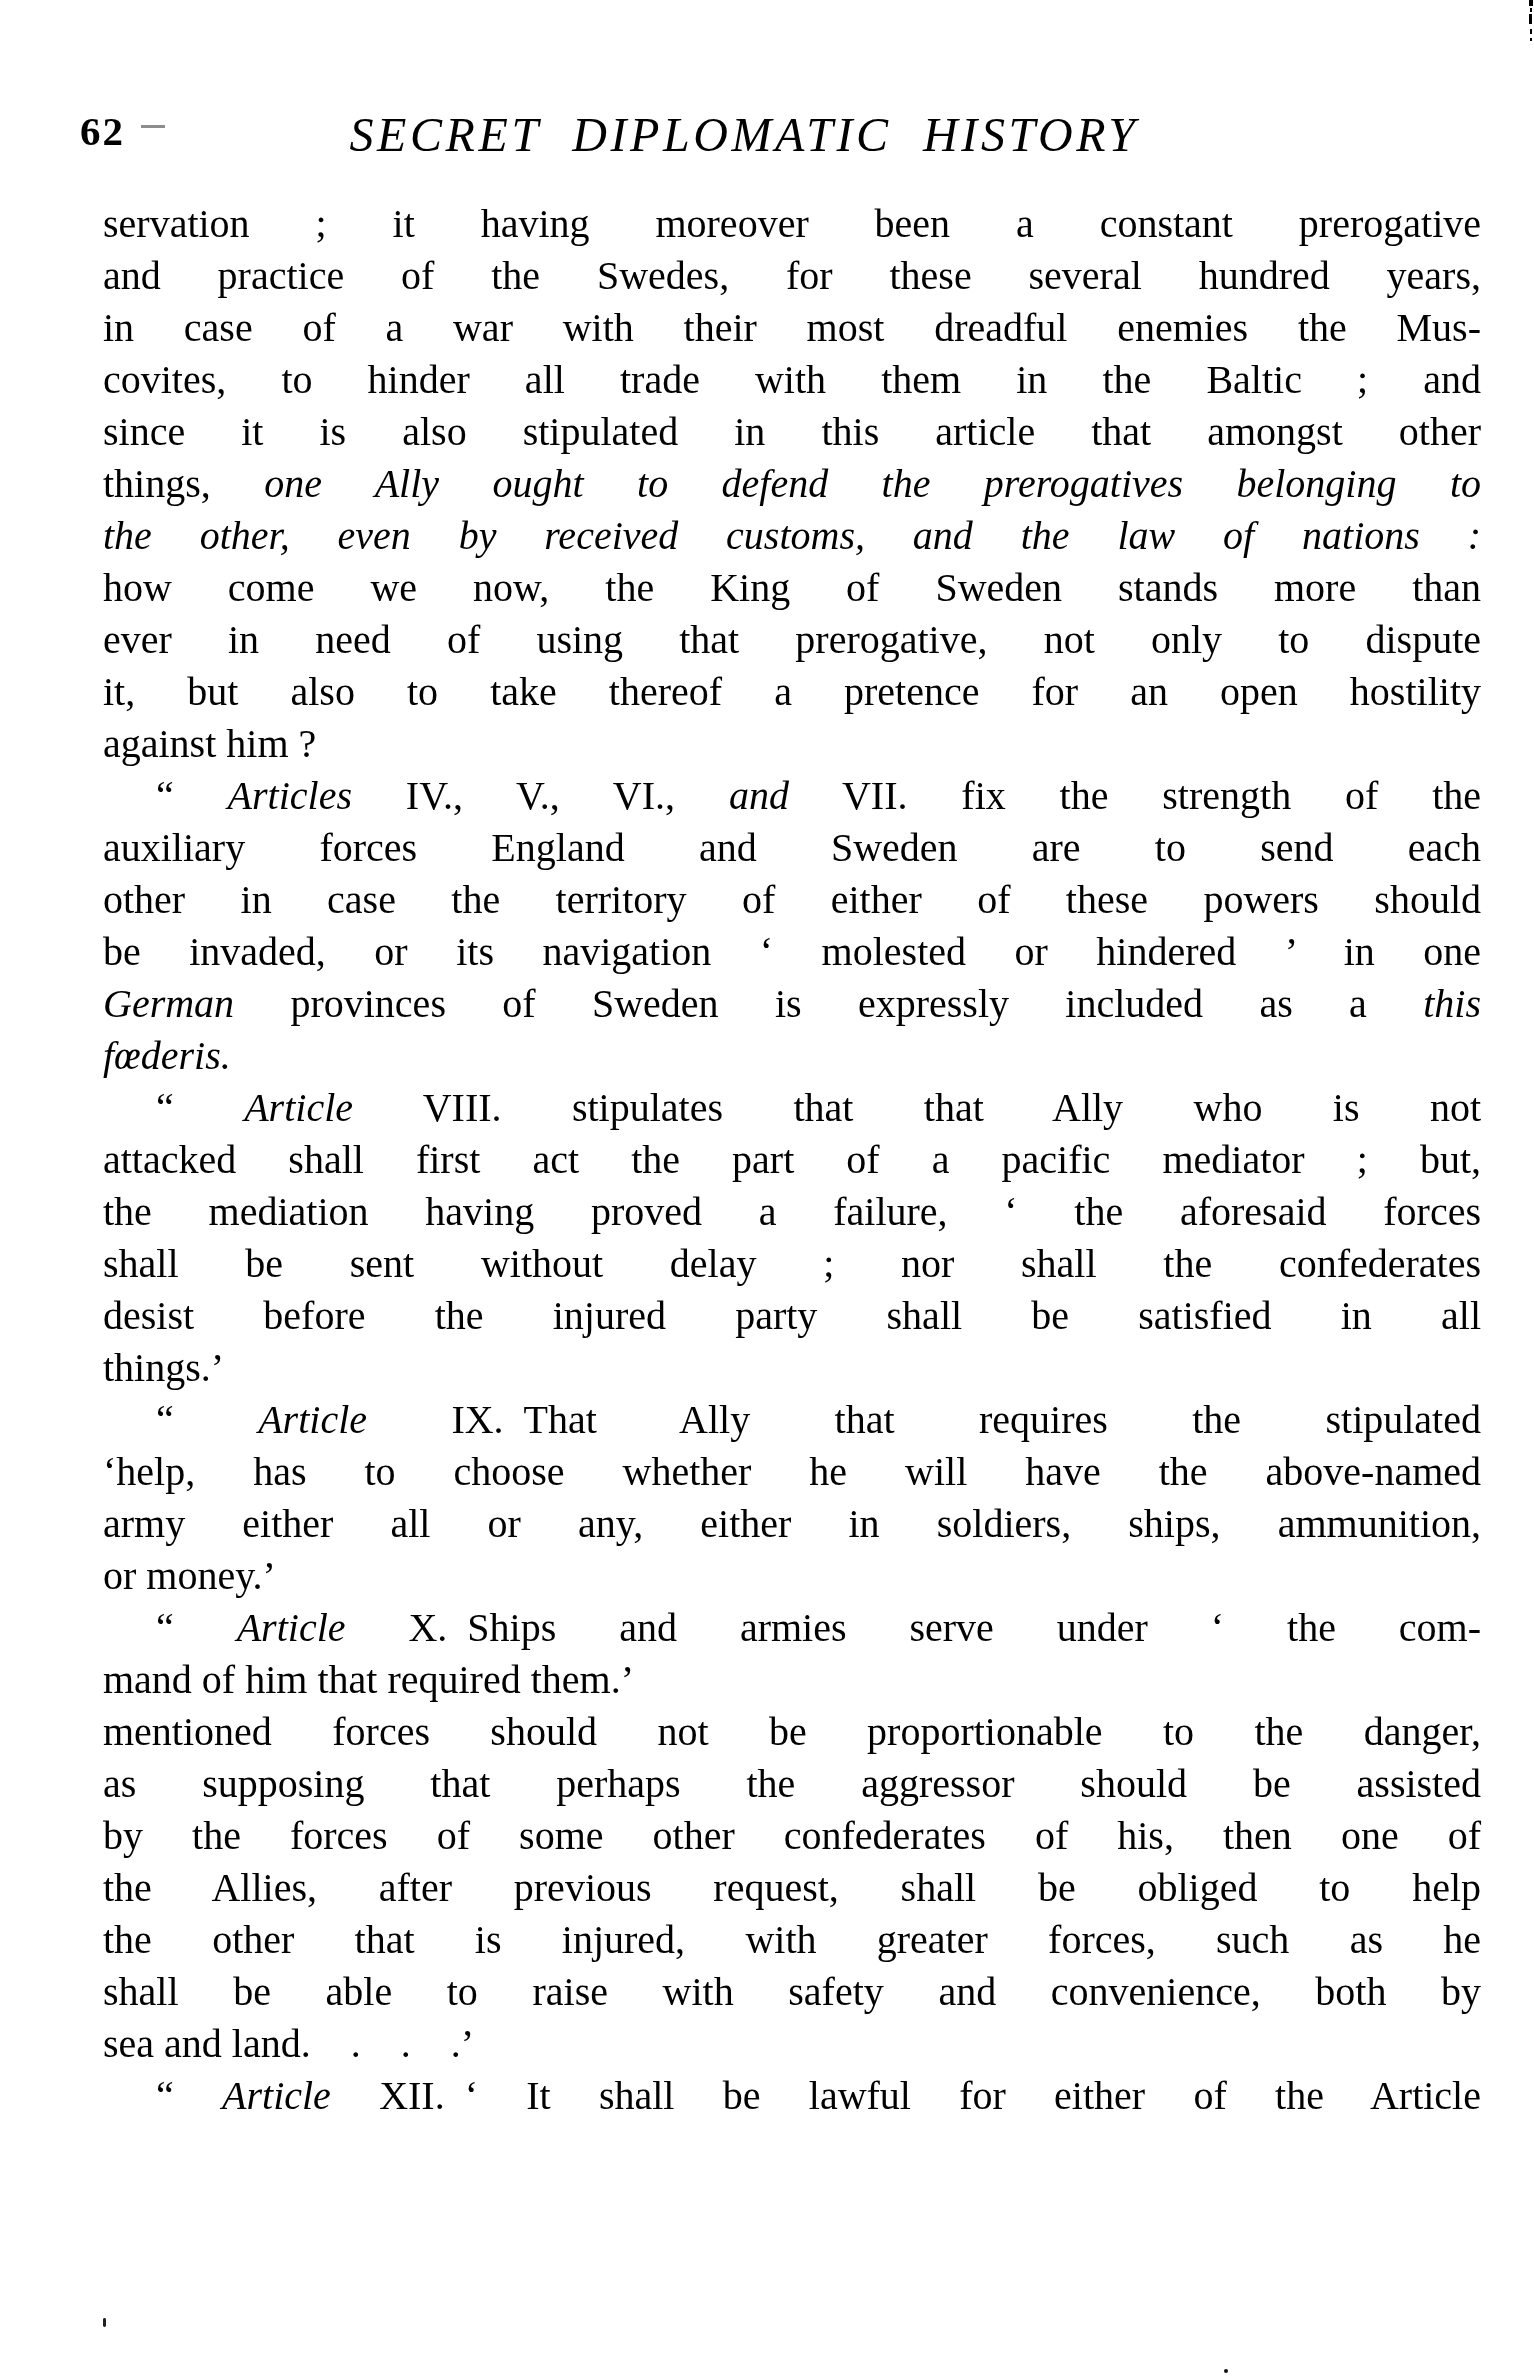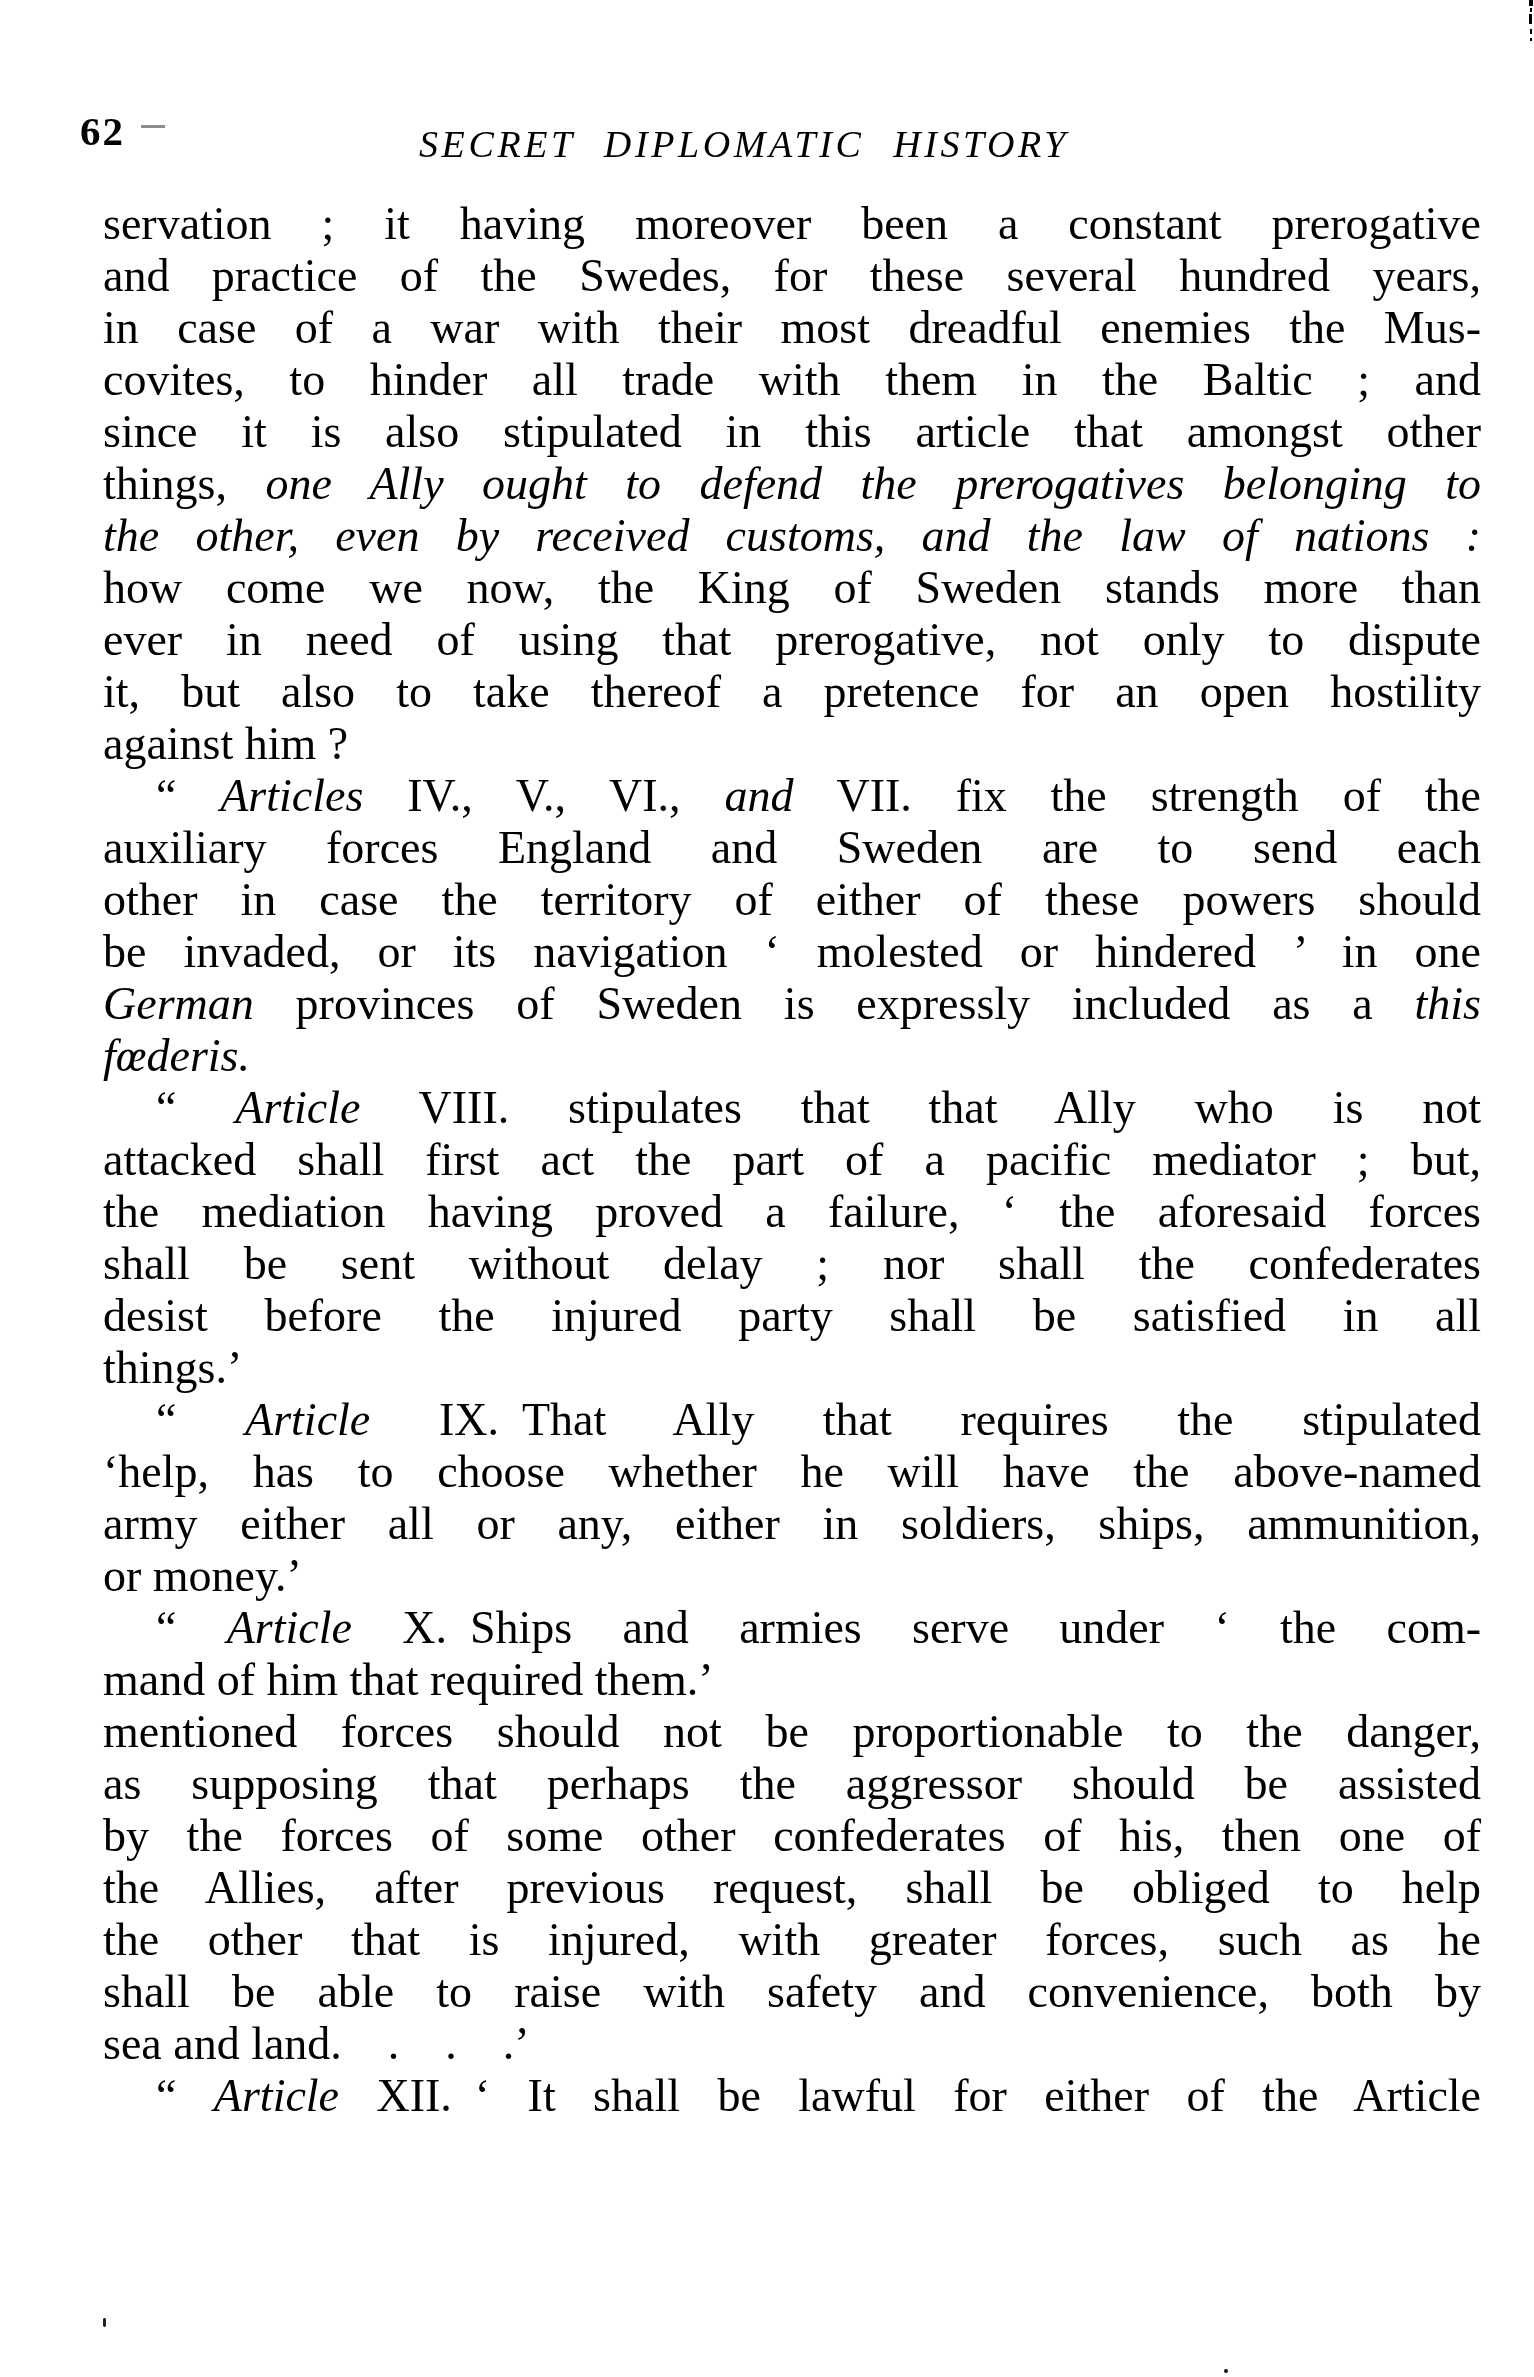--- a/index.html
+++ b/index.html
@@ -16,35 +16,35 @@
   
   .pagenum {
     position: absolute;
     left: 80px; top: 107px;
     font-size: 41px;
     font-weight: 700;
     letter-spacing: 2.1px;
   }
   .running-title {
     position: absolute;
-    left: calc(50% - 23px); top: 122px;
+    left: calc(50% - 23px); top: 107px;
     transform: translateX(-50%);
     font-style: italic;
-    font-size: 38px;
+    font-size: 48px;
     letter-spacing: 3.6px;
     word-spacing: 15.7px;
     white-space: nowrap;
   }
 
   
   .text-block {
     position: absolute;
     left: 103px; top: 198px;
     width: 1378px;
-    font-size: 46px;
+    font-size: 40px;
     line-height: 52px;
   }
   .line {
     text-align: justify;
     text-align-last: justify;
     height: 52px;
     white-space: normal;
   }
   .line.last { text-align-last: left; }
   .line.indent { text-indent: 53px; }

